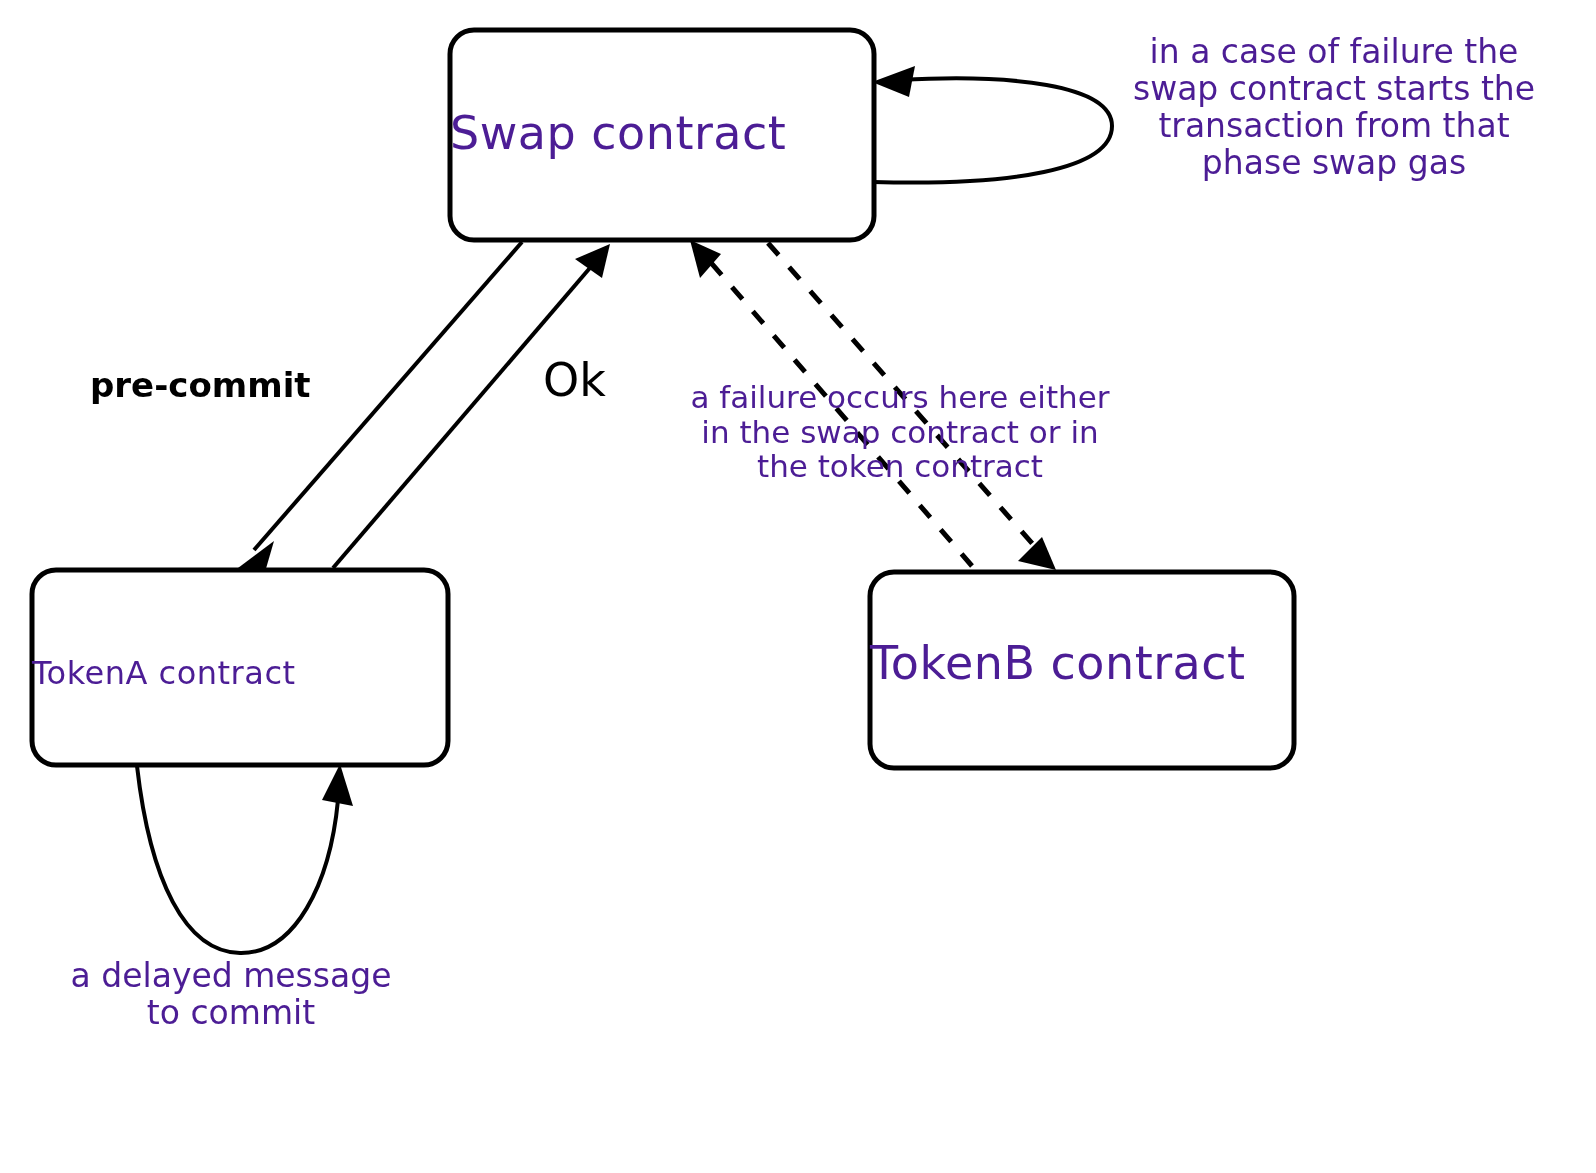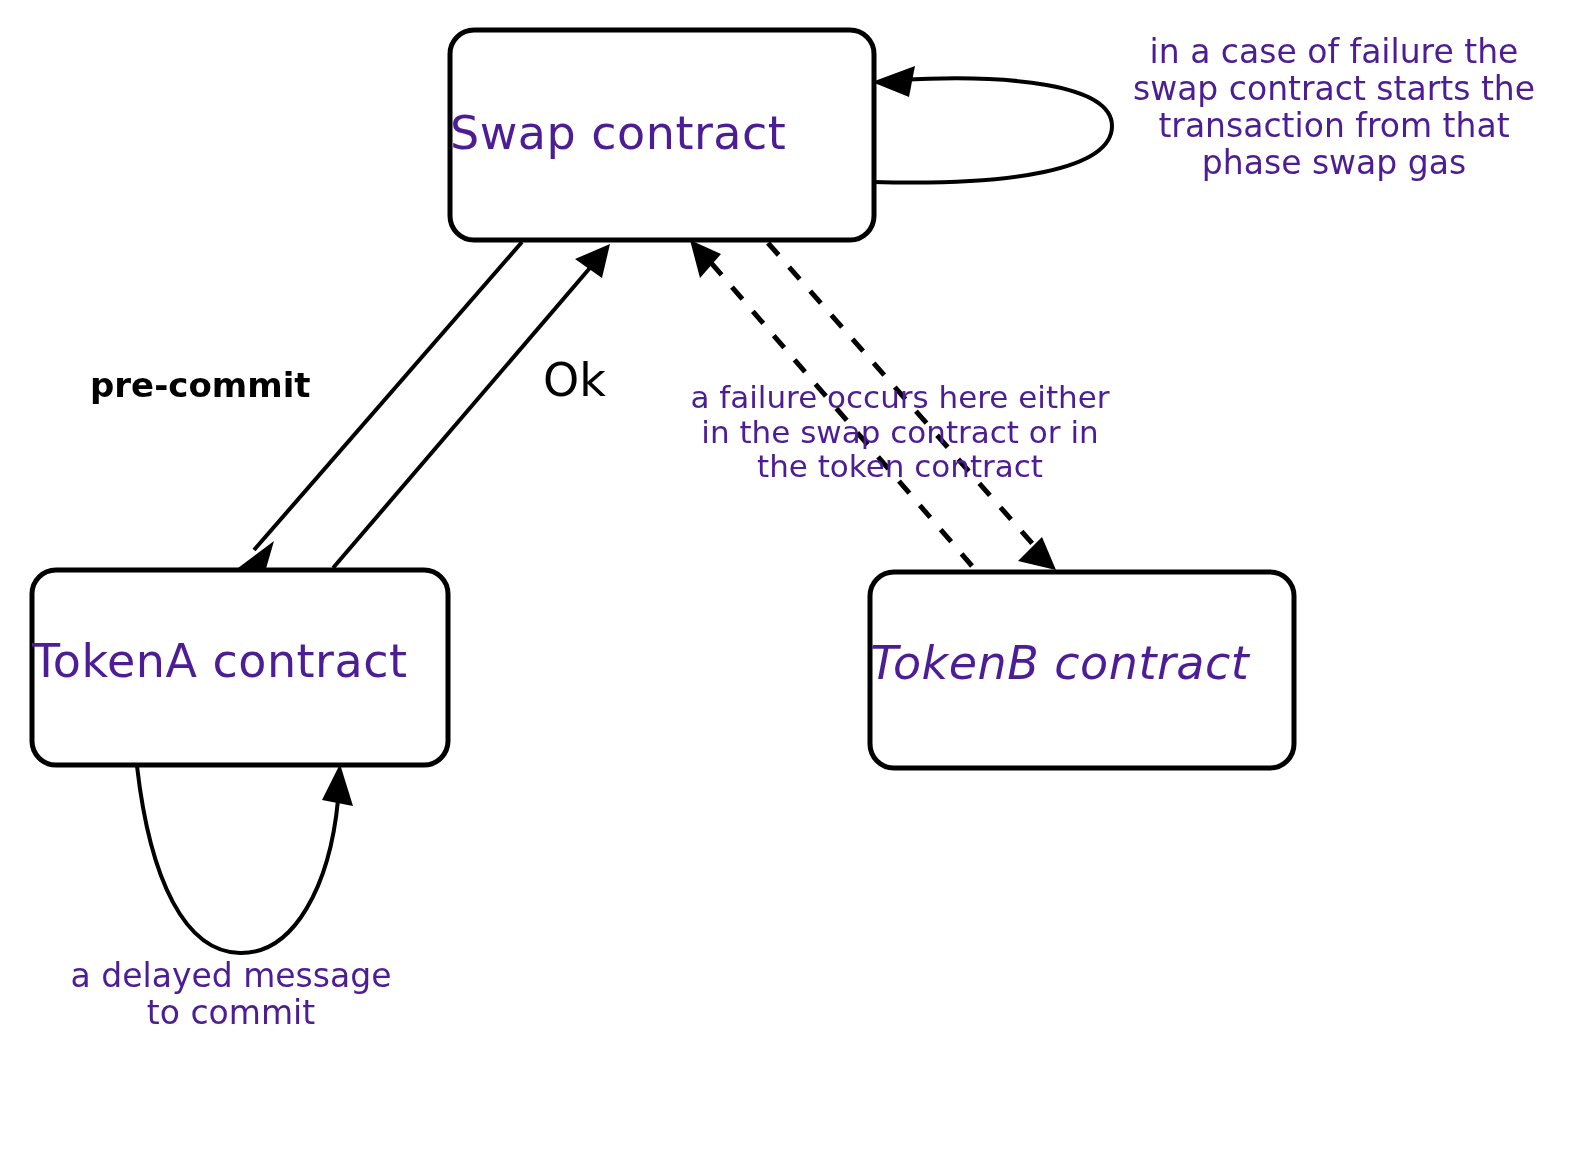--- a/index.html
+++ b/index.html
@@ -62,22 +62,22 @@
   }
   .edge-label {
     position: absolute;
     color: #000000;
     font-family: "DejaVu Sans", sans-serif;
     white-space: nowrap;
   }
 
   
   #label-swap      { left: 450px; top: 106px;  width: 424px; font-size: 46px; }
-  #label-tokena    { left: 32px;  top: 634px;  width: 416px; font-size: 46px; }
-  #label-tokenb    { left: 870px; top: 636px;  width: 424px; font-size: 46px; font-style: italic; }
+  #label-tokena    { left: 32px;  top: 654px;  width: 416px; font-size: 32px; }
+  #label-tokenb    { left: 870px; top: 636px;  width: 424px; font-size: 46px; }
 
   #annot-gas       { left: 1100px; top: 34px;  width: 468px; font-size: 33px; }
   #annot-failure   { left: 640px;  top: 352px; width: 520px; font-size: 31px; margin-top: 28px; }
   #annot-delayed   { left: 20px;   top: 958px; width: 422px; font-size: 33px; }
 
   #label-precommit { left: 90px;  top: 365px; font-size: 34px; font-weight: 700; }
   #label-ok        { left: 528px; top: 353px; font-size: 46px; font-weight: 400; margin-left: 15px; }
 </style>
 </head>
 <body>

